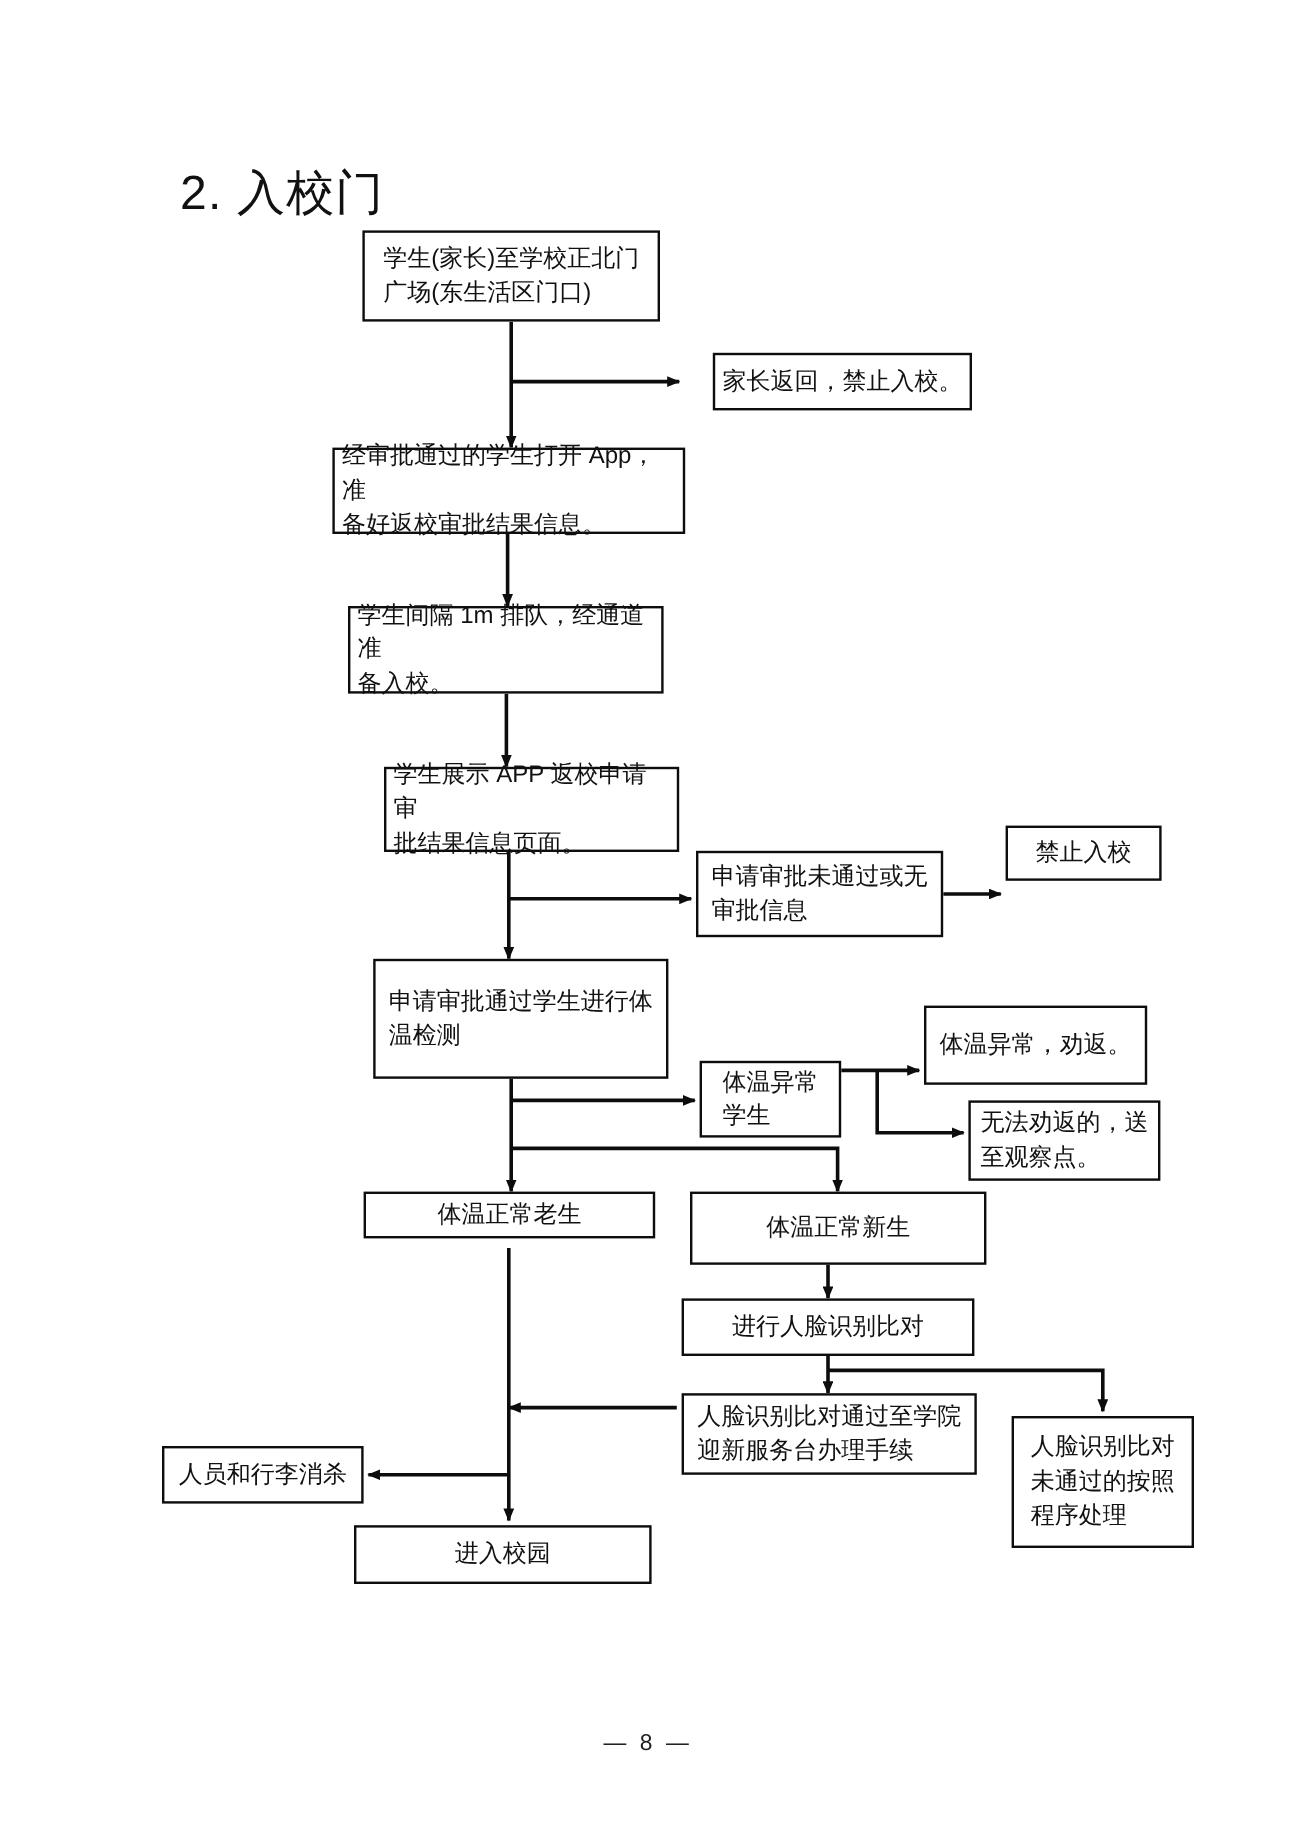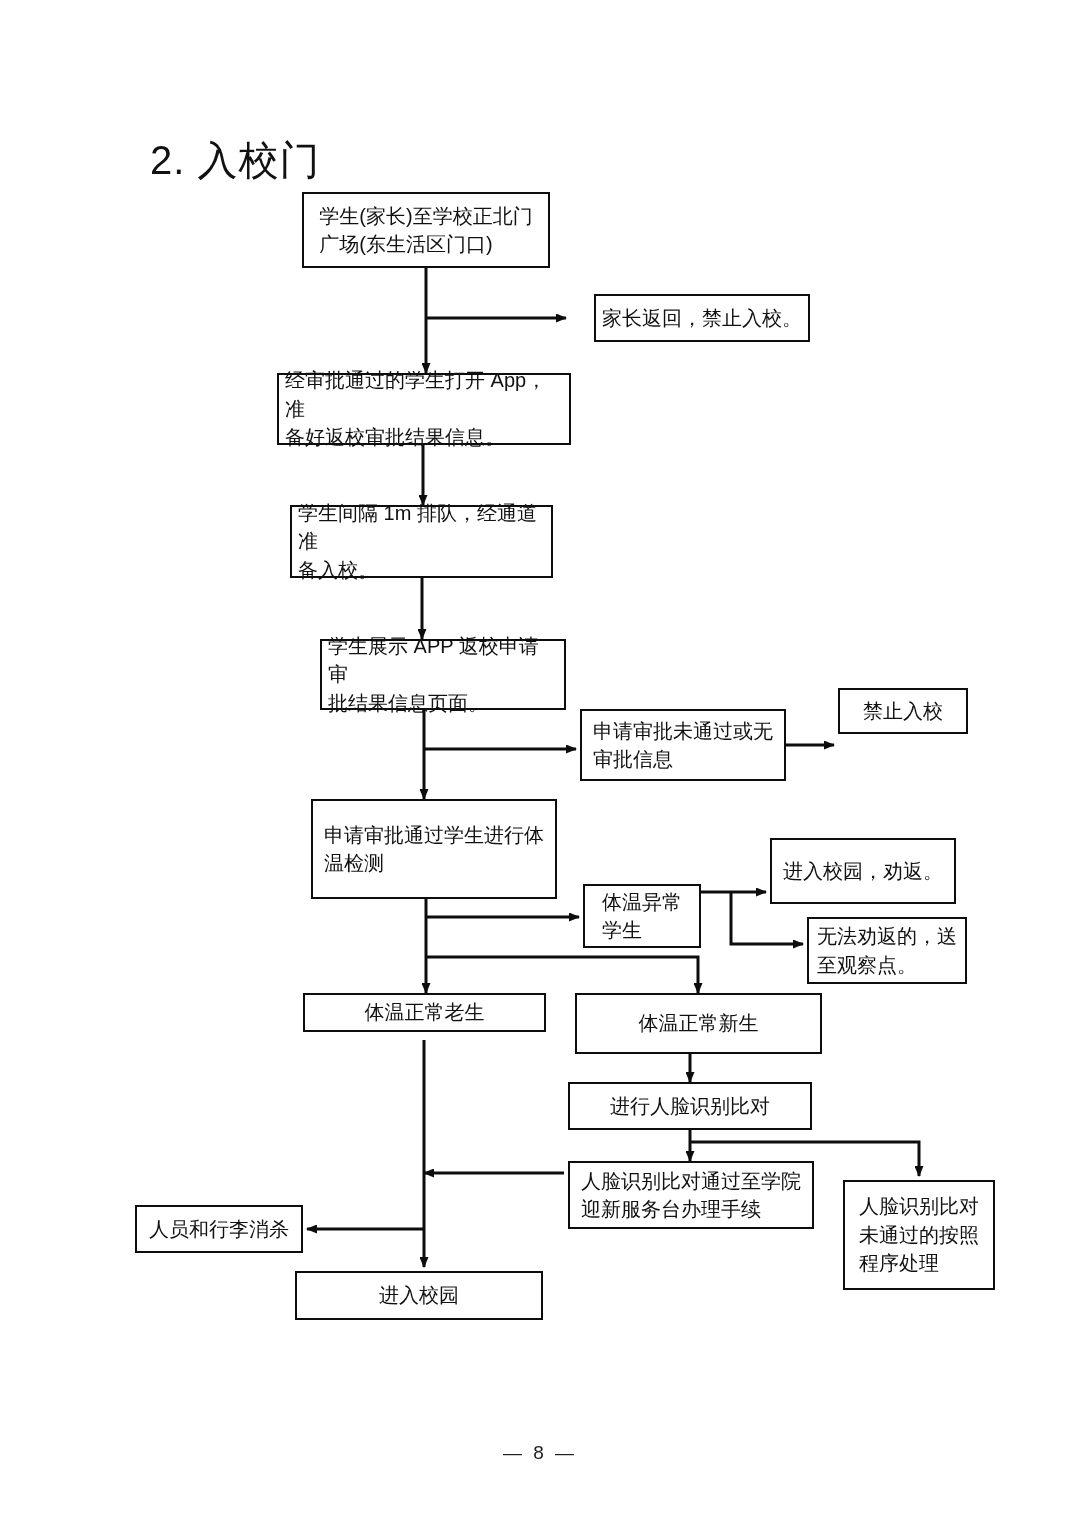--- a/index.html
+++ b/index.html
@@ -165,21 +165,21 @@
       </div>
     </div>
   <div class="nodebox" style="left: 583px; top: 884px; width: 118px; height: 64px;">
       <div>
         <span>体温异常</span>
         <span>学生</span>
       </div>
     </div>
   <div class="nodebox" style="left: 770px; top: 838px; width: 186px; height: 66px;">
       <div>
-        <span>进入校园，劝返。</span>
+        <span>体温异常，劝返。</span>
       </div>
     </div>
   <div class="nodebox" style="left: 807px; top: 917px; width: 160px; height: 67px;">
       <div>
         <span>无法劝返的，送</span>
         <span>至观察点。</span>
       </div>
     </div>
   <div class="nodebox" style="left: 303px; top: 993px; width: 243px; height: 39px;">
       <div>

